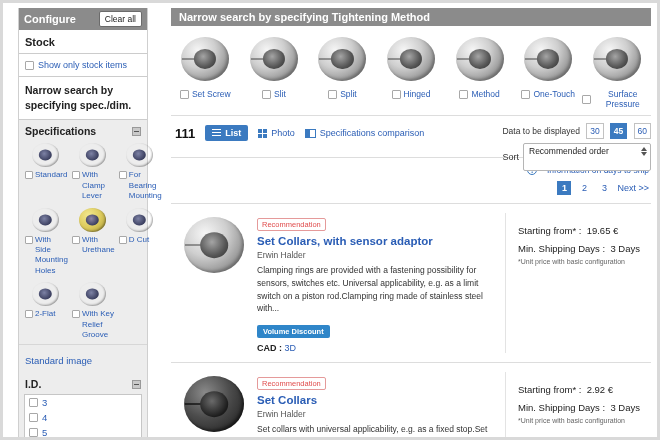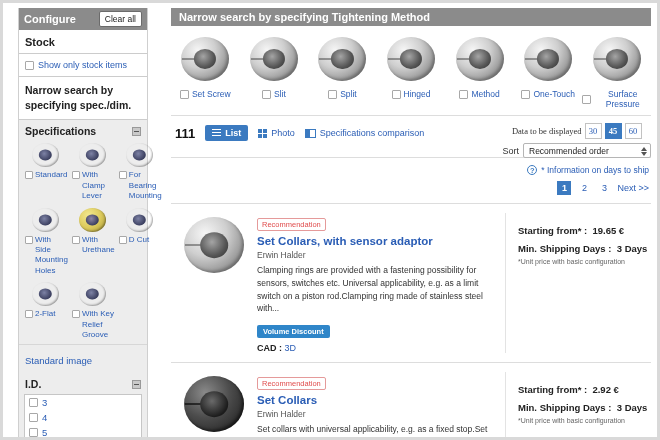--- a/index.html
+++ b/index.html
@@ -62,25 +62,25 @@
   .toolbar { position:relative; border-bottom:1px solid #ddd; padding:9px 0 8px; min-height:42px; }
   .tb-left { display:flex; align-items:center; gap:10px; }
   .count { font-size:13px; font-weight:bold; color:#111; margin-left:4px; }
   .list-btn { display:inline-flex; align-items:center; gap:4px; background:#3b7ac0; color:#fff; font-size:9px; font-weight:bold; padding:3px 7px; border-radius:2px; cursor:pointer; }
   .icon-list { width:9px; height:8px; background:repeating-linear-gradient(to bottom, #fff 0, #fff 1px, transparent 1px, transparent 3px); }
   .tb-item { display:inline-flex; align-items:center; gap:4px; cursor:pointer; }
   .tb-item .lnk { font-size:9px; }
   .icon-grid { width:4px; height:4px; background:#3b7ac0; box-shadow:5px 0 0 #3b7ac0, 0 5px 0 #3b7ac0, 5px 5px 0 #3b7ac0; margin-right:5px; margin-bottom:5px; }
   .icon-speccmp { width:11px; height:9px; border:1px solid #3b7ac0; background:linear-gradient(90deg, #3b7ac0 0 45%, #fff 45%); }
   .tb-right { position:absolute; right:0; top:7px; text-align:right; }
-  .display-row { display:flex; align-items:center; justify-content:center; gap:3px; font-size:8.5px; color:#333;font-family:Liberation Serif, serif; }
+  .display-row { display:flex; align-items:center; justify-content:space-between; gap:3px; font-size:8.5px; color:#333; }
   .disp-btn { display:inline-block; min-width:17px; text-align:center; font-size:8.5px; padding:2px 3px; background:#fff; border:1px solid #c2c2c2; color:#2a5db5; cursor:pointer; }
   .disp-btn.active { background:#3b7ac0; border-color:#3b7ac0; color:#fff; font-weight:bold; }
   .sort-row { display:flex; align-items:center; justify-content:flex-end; gap:4px; margin-top:4px; font-size:9px; color:#333; }
-  .select-box { position:relative; width:128px; height:15px; border:1px solid #b5b5b5; background:#fff; font-size:8.5px; color:#222; text-align:left; line-height:15px; padding-left:5px; cursor:pointer; border-radius:2px; }
+  .select-box { position:relative; width:128px; height:28px; border:1px solid #b5b5b5; background:#fff; font-size:8.5px; color:#222; text-align:left; line-height:15px; padding-left:5px; cursor:pointer; border-radius:2px; }
   .stepper { position:absolute; right:3px; top:3px; display:flex; flex-direction:column; gap:1px; }
   .stepper .up { width:0; height:0; border-left:3px solid transparent; border-right:3px solid transparent; border-bottom:4px solid #555; }
   .stepper .down { width:0; height:0; border-left:3px solid transparent; border-right:3px solid transparent; border-top:4px solid #555; }
 
   .info-row { display:flex; align-items:center; justify-content:flex-end; gap:4px; padding:7px 2px 3px; }
   .q-icon { width:10px; height:10px; border:1px solid #3b7ac0; border-radius:50%; color:#3b7ac0; font-size:7.5px; font-weight:bold; text-align:center; line-height:10px; cursor:pointer; }
   .info-row .lnk { font-size:8.5px; }
   .pager { display:flex; align-items:center; justify-content:flex-end; gap:6px; padding:3px 2px 8px; }
   .page-box { display:inline-block; width:14px; height:14px; line-height:14px; text-align:center; font-size:9px; cursor:pointer; }
   .page-box.active { background:#3b7ac0; color:#fff; font-weight:bold; }
@@ -91,21 +91,21 @@
   .p-body { flex:1; padding-right:10px; }
   .rec-badge { display:inline-block; color:#e04e4e; border:1px solid #e59a9a; border-radius:2px; font-size:7.5px; padding:1px 4px; margin-bottom:4px; }
   .p-title { font-size:11.5px; font-weight:bold; margin-bottom:3px; }
   .p-brand { font-size:8.5px; color:#555; margin-bottom:4px; }
   .p-desc { font-size:8.5px; color:#333; line-height:1.5; margin-bottom:5px; }
   .vd-badge { display:inline-block; background:#2f86c9; color:#fff; font-size:7.5px; font-weight:bold; padding:2px 6px; border-radius:2px; margin-bottom:5px; }
   .p-cad { font-size:9px; color:#222; }
   .p-cad .cad-l { font-weight:bold; }
   .p-cad .lnk { font-size:9px; }
   .p-price { width:146px; border-left:1px solid #e3e3e3; padding:12px 0 0 12px; flex:none; }
-  .price-line, .ship-line { font-size:9.5px; font-weight:bold; color:#222; margin-bottom:7px; white-space:nowrap; }
+  .price-line, .ship-line { font-size:9.5px; font-weight:normal; color:#222; margin-bottom:7px; white-space:nowrap; }
   .p-note { font-size:7px; color:#666; margin-top:-3px; }
 </style>
 </head>
 <body>
 
 <div class="frame">
 
   <aside class="sidebar">
     <div class="cfg-header">
       <span class="ttl">Configure</span>

